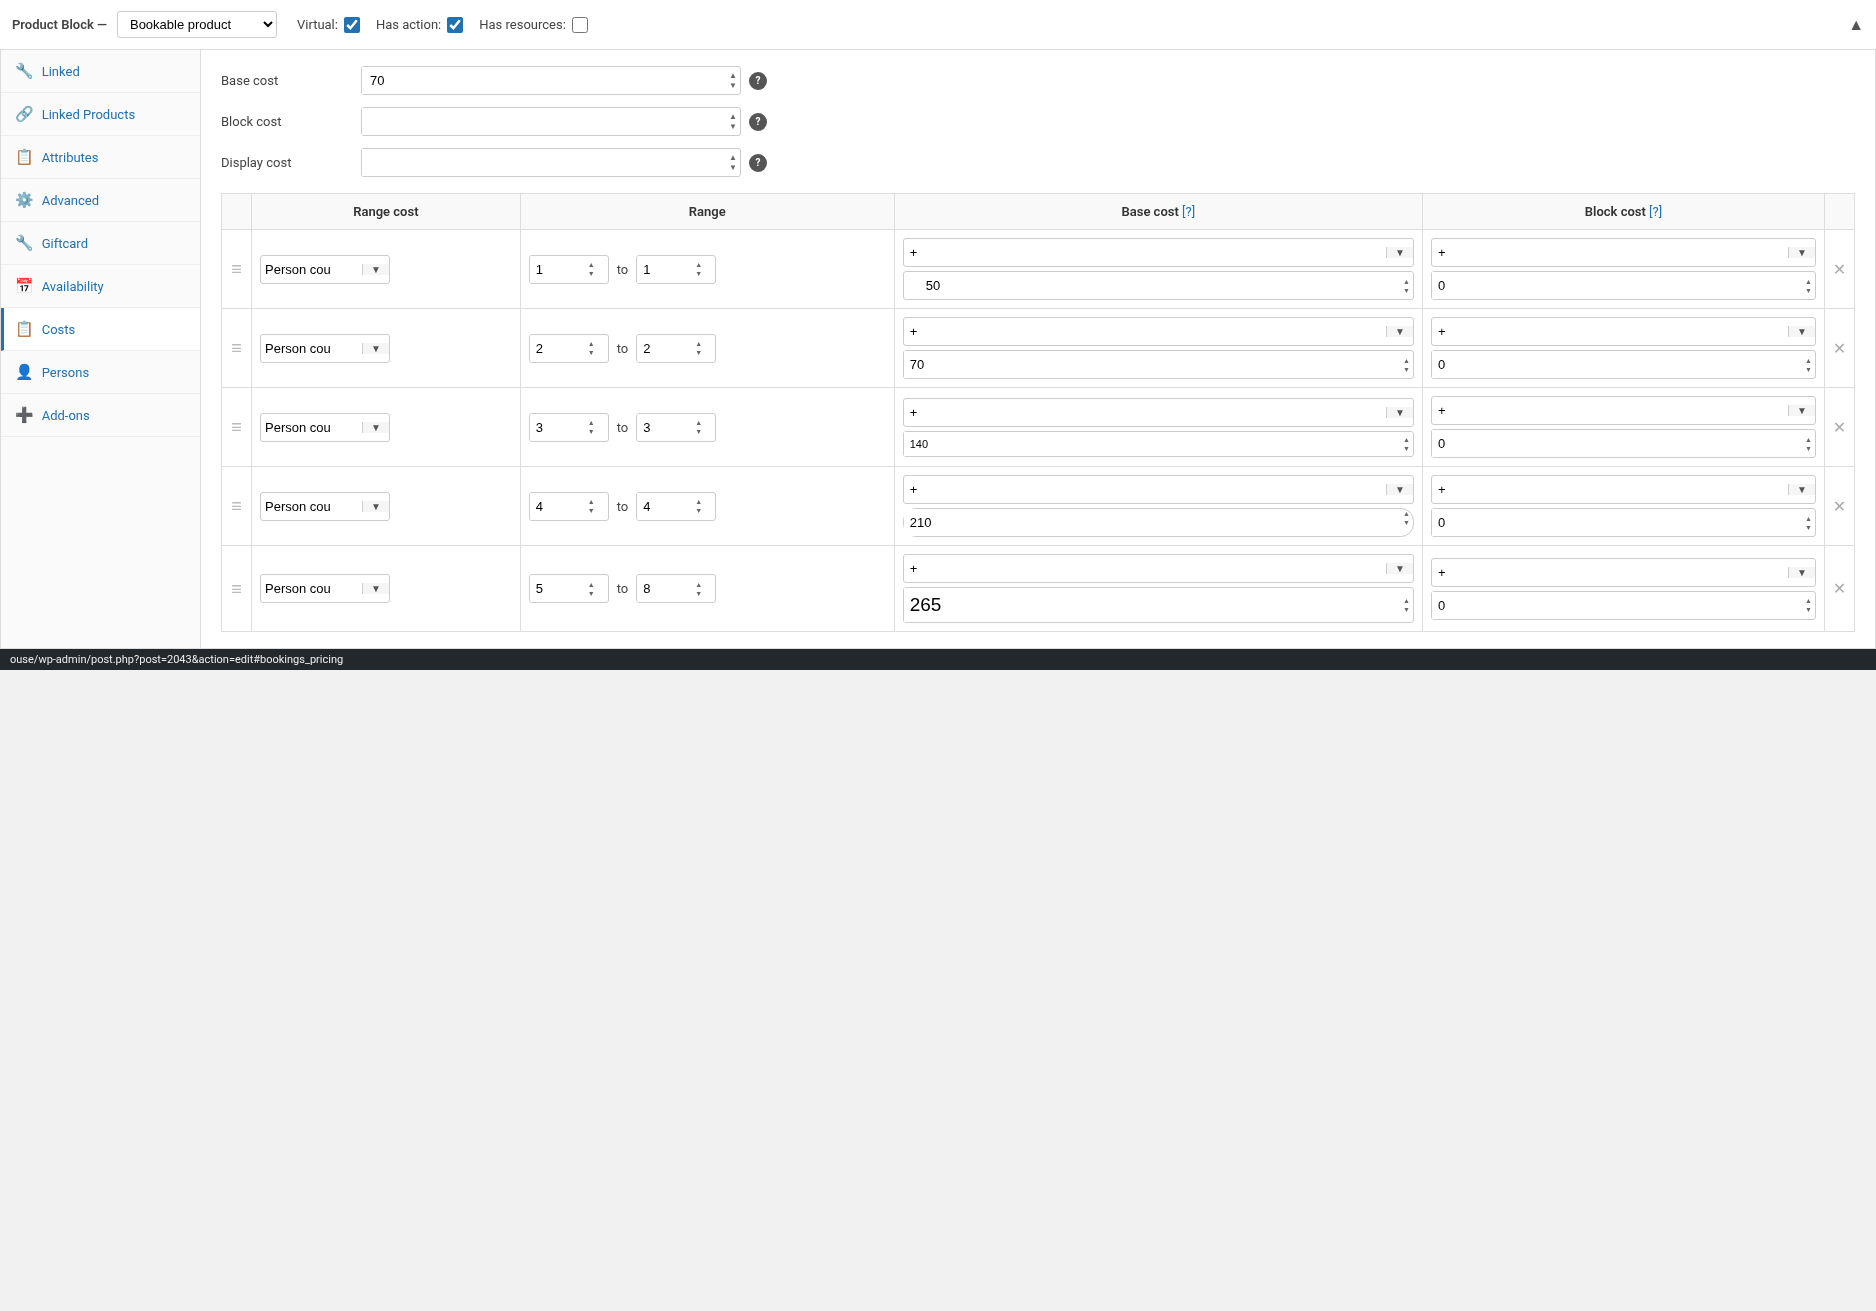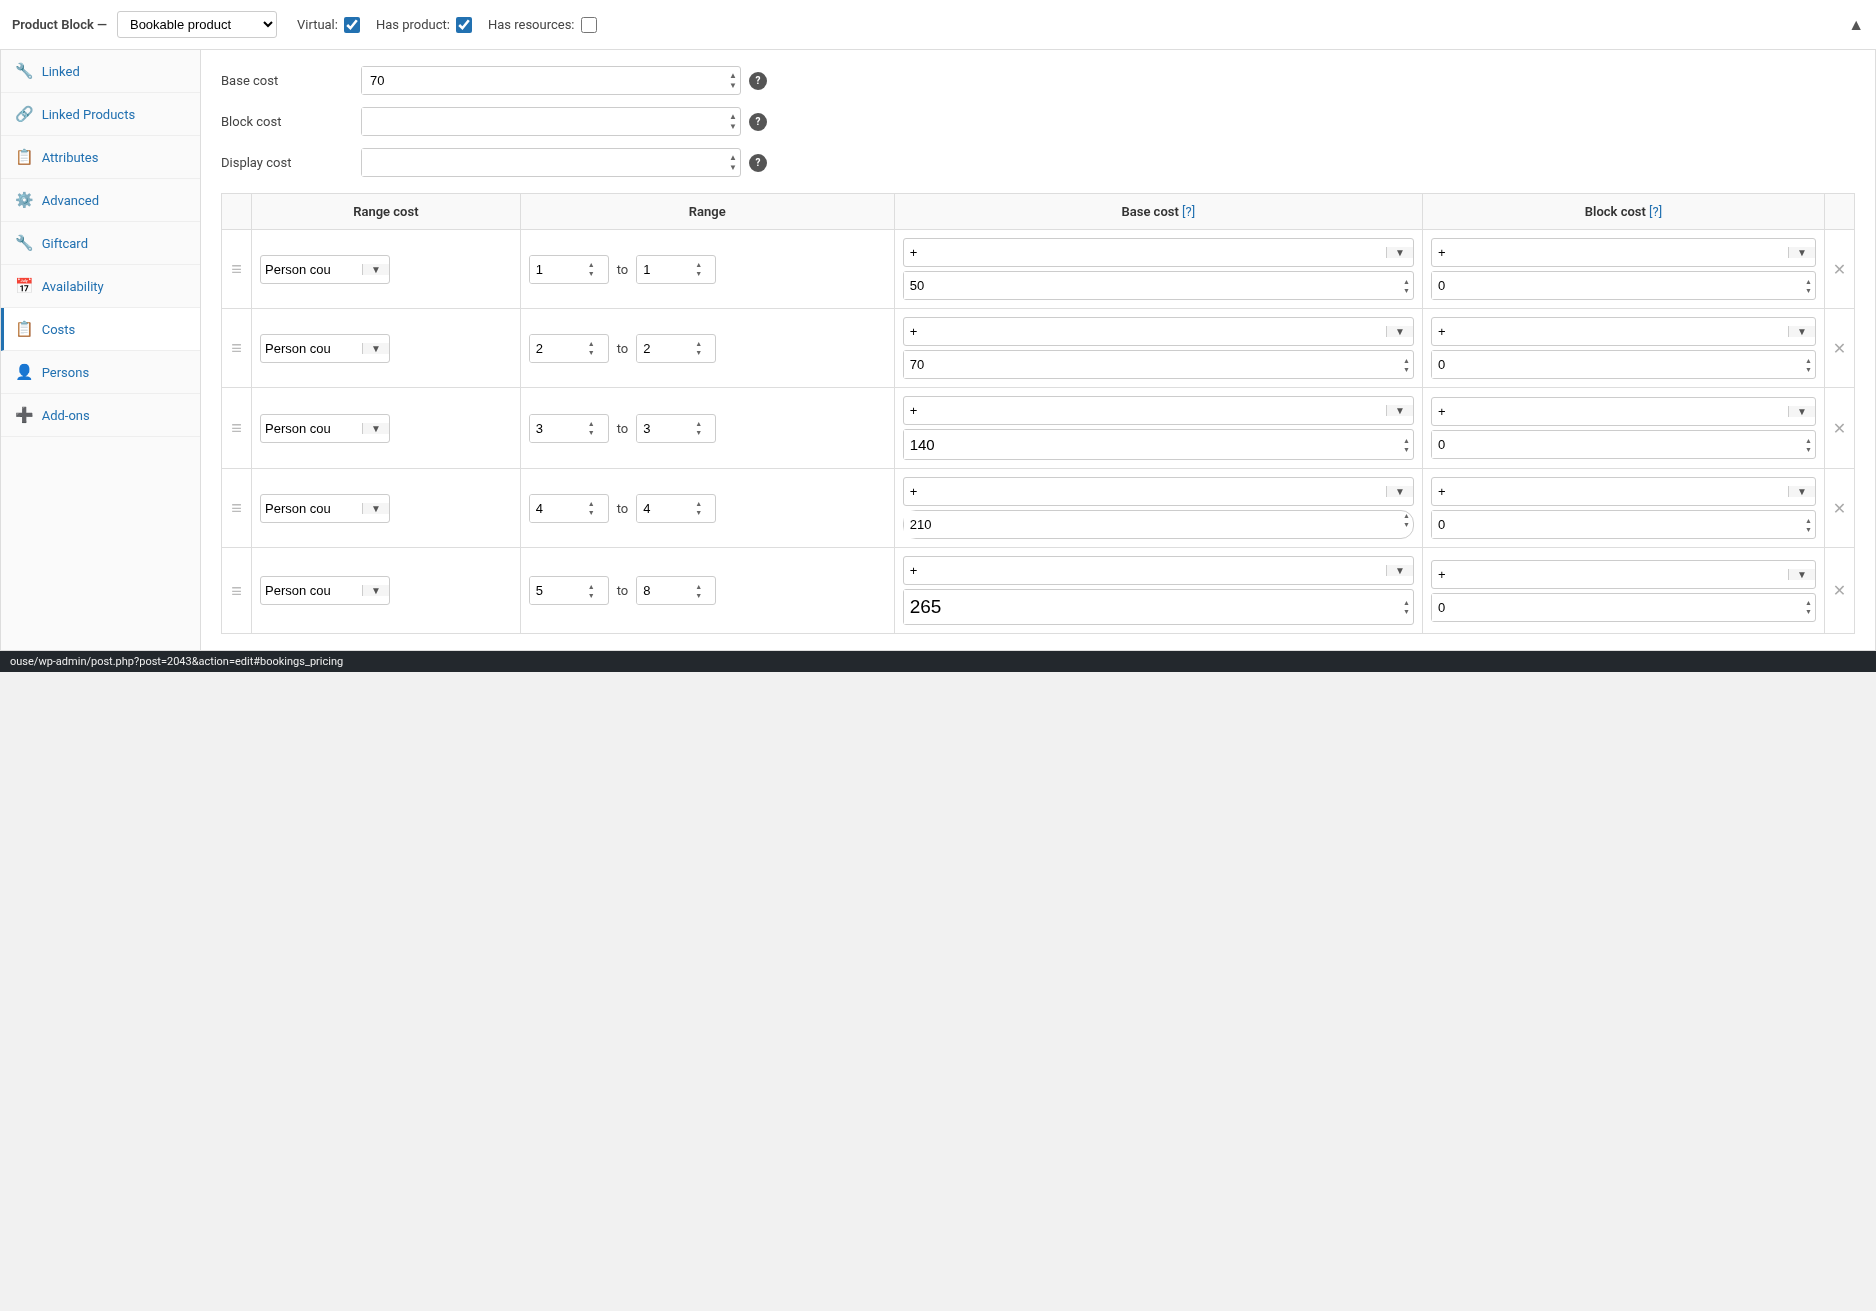--- a/index.html
+++ b/index.html
@@ -135,21 +135,21 @@
 
   <div class="product-data-header">
     <span class="product-data-label">Product Block —</span>
     <select class="product-type-select"><option value="bookable">Bookable product</option></select>
     <div class="header-options">
       <div class="header-option">
         <span>Virtual:</span>
         <input type="checkbox" checked="" style="">
       </div>
       <div class="header-option">
-        <span>Has product:</span>
+        <span>Has action:</span>
         <input type="checkbox" checked="" style="">
       </div>
       <div class="header-option">
         <span>Has resources:</span>
         <input type="checkbox" style="">
       </div>
     </div>
     <button class="collapse-btn">▲</button>
   </div>
 
@@ -291,21 +291,21 @@
     </td>
     <td style="padding:8px;">
       <div style="display:flex;align-items:center;border:1px solid #ccc;border-radius:3px;background:#fff;margin-bottom:4px;">
         <select style="border:none;outline:none;background:transparent;font-size:13px;padding:6px 6px;flex:1;cursor:pointer;-webkit-appearance:none;appearance:none;">
           <option value="plus">+</option>
           <option value="minus">-</option>
           <option value="times">×</option>
         </select>
         <div style="padding:0 8px;font-size:10px;color:#555;border-left:1px solid #ccc;display:flex;align-items:center;cursor:pointer;background:#f5f5f5;">▼</div>
       </div>
-      <div style="display:flex;align-items:center;border:1px solid #ccc;border-radius:3px;background:#fff;">
+      <div style="display:flex;align-items:center;border:1px solid #ccc;border-radius:3px;background:#fff;padding-left:16px;">
         <input type="number" value="50" style="border: none; outline: none; flex: 1 1 0%; padding: 6px; font-size: 13px;">
         <div style="display:flex;flex-direction:column;">
           <button style="background:none;border:none;cursor:pointer;font-size:7px;color:#666;line-height:1;padding:1px 3px;">▲</button>
           <button style="background:none;border:none;cursor:pointer;font-size:7px;color:#666;line-height:1;padding:1px 3px;">▼</button>
         </div>
       </div>
     </td>
     <td style="padding:8px;">
       <div style="display:flex;align-items:center;border:1px solid #ccc;border-radius:3px;background:#fff;margin-bottom:4px;">
         <select style="border:none;outline:none;background:transparent;font-size:13px;padding:6px 6px;flex:1;cursor:pointer;-webkit-appearance:none;appearance:none;">
@@ -426,21 +426,21 @@
     <td style="padding:8px;">
       <div style="display:flex;align-items:center;border:1px solid #ccc;border-radius:3px;background:#fff;margin-bottom:4px;">
         <select style="border:none;outline:none;background:transparent;font-size:13px;padding:6px 6px;flex:1;cursor:pointer;-webkit-appearance:none;appearance:none;">
           <option value="plus">+</option>
           <option value="minus">-</option>
           <option value="times">×</option>
         </select>
         <div style="padding:0 8px;font-size:10px;color:#555;border-left:1px solid #ccc;display:flex;align-items:center;cursor:pointer;background:#f5f5f5;">▼</div>
       </div>
       <div style="display:flex;align-items:center;border:1px solid #ccc;border-radius:3px;background:#fff;">
-        <input type="number" value="140" style="border: none; outline: none; flex: 1 1 0%; padding: 6px; font-size: 15px;">
+        <input type="number" value="140" style="border: none; outline: none; flex: 1 1 0%; padding: 6px; font-size: 11px;">
         <div style="display:flex;flex-direction:column;">
           <button style="background:none;border:none;cursor:pointer;font-size:7px;color:#666;line-height:1;padding:1px 3px;">▲</button>
           <button style="background:none;border:none;cursor:pointer;font-size:7px;color:#666;line-height:1;padding:1px 3px;">▼</button>
         </div>
       </div>
     </td>
     <td style="padding:8px;">
       <div style="display:flex;align-items:center;border:1px solid #ccc;border-radius:3px;background:#fff;margin-bottom:4px;">
         <select style="border:none;outline:none;background:transparent;font-size:13px;padding:6px 6px;flex:1;cursor:pointer;-webkit-appearance:none;appearance:none;">
           <option value="plus">+</option>

